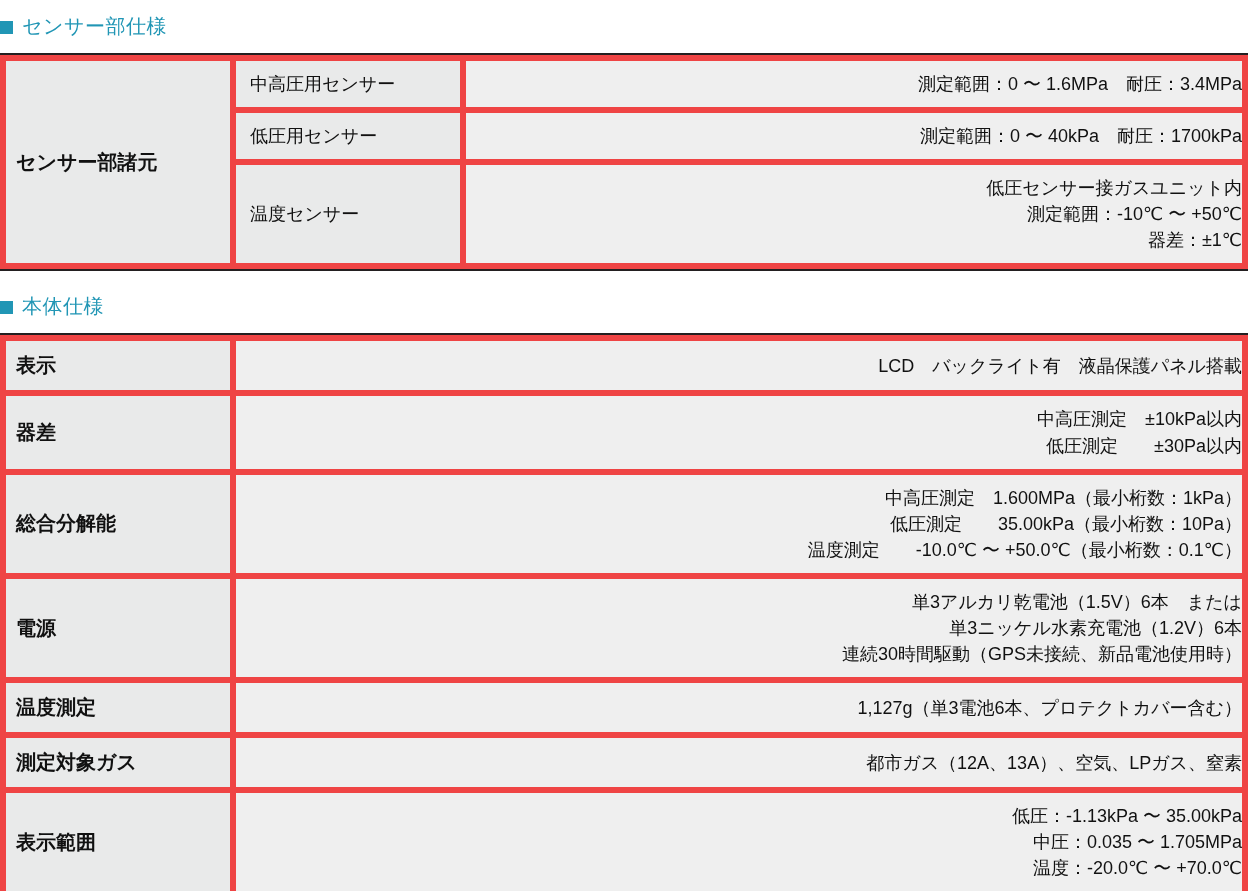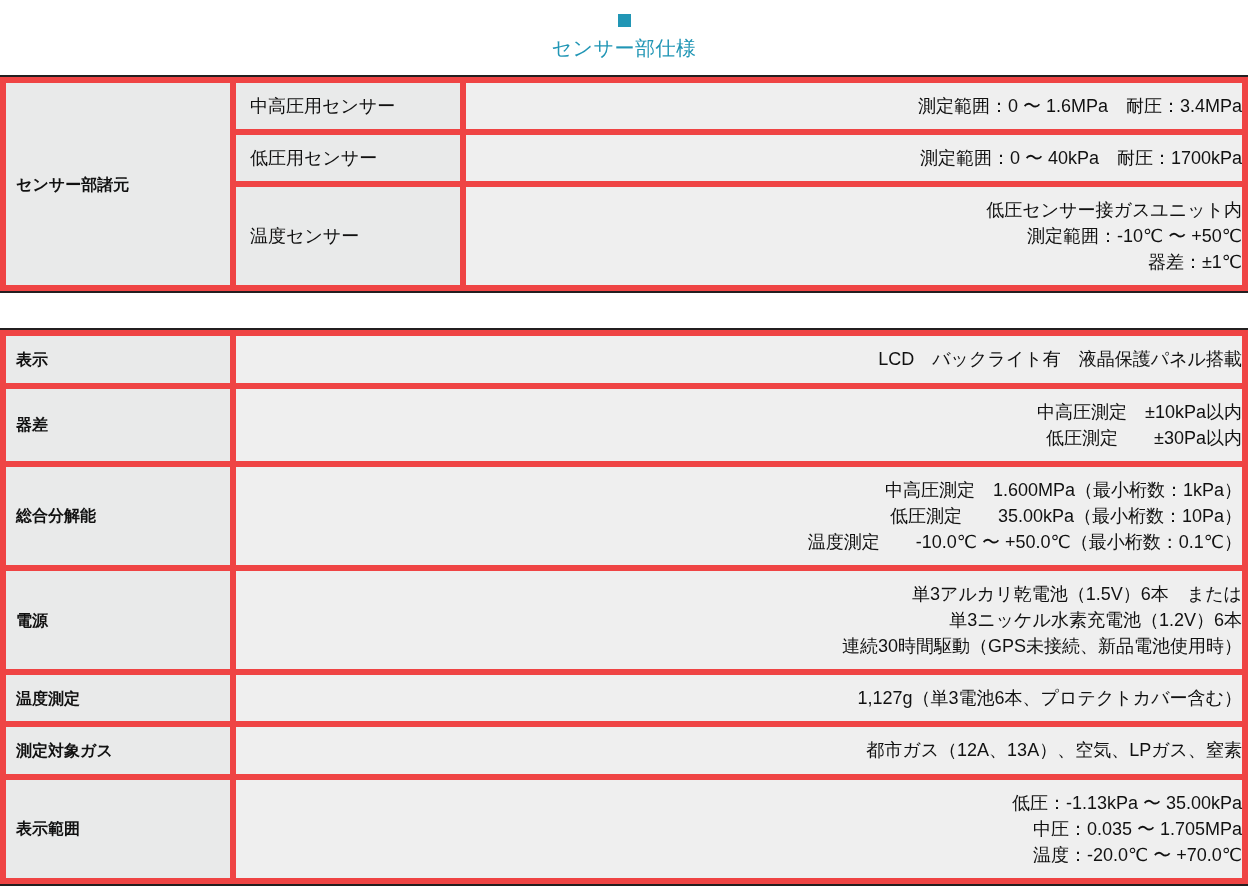--- a/index.html
+++ b/index.html
@@ -23,21 +23,20 @@
 
   
   .section-heading {
     display: flex;
     align-items: center;
     gap: 9px;
     font-size: 20px;
     color: #2196b5;
     font-weight: 400;
     letter-spacing: 0.5px;
-    flex-direction: column;
   }
   .section-heading .marker {
     display: inline-block;
     width: 13px;
     height: 13px;
     background: #2196b5;
     flex: 0 0 auto;
     position: relative;
     top: 1px;
   }
@@ -52,21 +51,21 @@
   table td {
     border: 6px solid #ef4444;
     padding: 0;
     vertical-align: middle;
     line-height: 1.45;
   }
   td.label {
     background: #e9eaea;
     font-weight: bold;
     padding: 10px 0 10px 10px;
-    font-size: 16px;
+    font-size: 20px;
   }
   td.sub {
     background: #e9eaea;
     padding: 10px 0 10px 14px;
     font-size: 18px;
   }
   td.value {
     background: #efefef;
     padding: 10px 0 10px 14px;
     font-size: 18px;
@@ -126,20 +125,24 @@
             <div class="line">低圧センサー接ガスユニット内</div>
             <div class="line">測定範囲：-10℃ 〜 +50℃</div>
             <div class="line">器差：±1℃</div>
           </td>
         </tr>
       </tbody>
     </table>
   </div>
 
   <div class="gap-b"></div>
+  <div class="section-heading">
+    <span class="marker"></span>
+    <span>本体仕様</span>
+  </div>
   <div class="gap-c"></div>
 
   <div class="tbl-wrap">
     <table>
       <colgroup>
         <col class="col-label-body">
         <col>
       </colgroup>
       <tbody>
         <tr>

